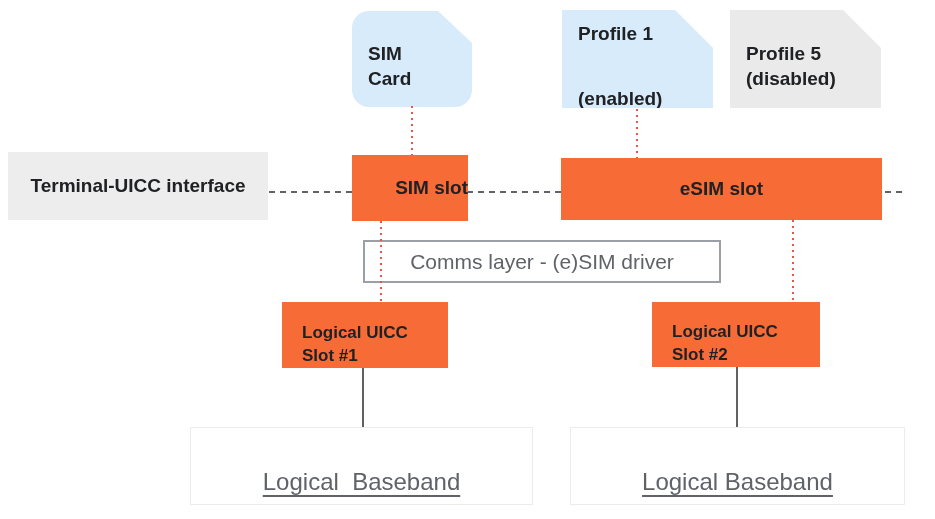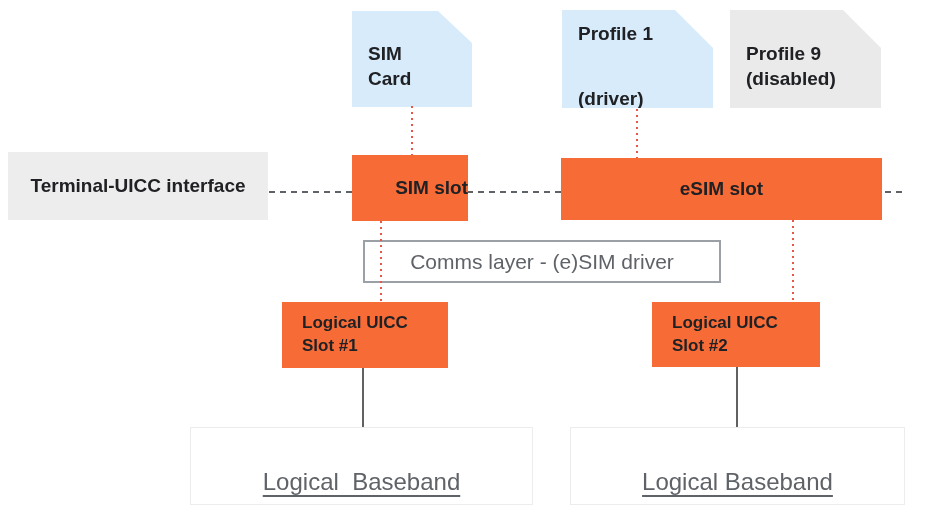--- a/index.html
+++ b/index.html
@@ -41,21 +41,21 @@
     display:flex;align-items:center;justify-content:center;
     font-weight:bold;font-size:19px;color:var(--text-dark);
   }
 
   .slot{
     background:var(--orange);
     display:flex;align-items:center;justify-content:center;
     font-weight:bold;font-size:19px;color:var(--text-dark);
     z-index:2;
   }
-  .slot.left-align{justify-content:flex-start;padding-left:20px;font-size:17px;line-height:1.35;}
+  .slot.left-align{justify-content:flex-start;padding-left:20px;font-size:17px;line-height:1.35;align-items:flex-end;}
 
   .comms{
     background:#ffffff;
     border:2px solid var(--comms-border);
     display:flex;align-items:center;justify-content:center;
     font-size:21px;color:var(--text-gray);
     z-index:1;
   }
 
   .baseband{
@@ -81,21 +81,21 @@
     width:2px;z-index:3;
     background:repeating-linear-gradient(to bottom, var(--red-dot) 0 2px, transparent 2px 6px);
   }
   .solid-v{
     width:2px;z-index:0;
     background:var(--connector-gray);
   }
 
   
   #terminal   {left:8px;   top:152px; width:260px; height:68px;}
-  #sim-card   {left:352px; top:11px;  width:120px; height:96px;}
+  #sim-card   {left:352px; top:11px;  width:120px; height:96px;border-radius:17px;}
   #profile-1  {left:562px; top:10px;  width:151px; height:98px;gap:39px;}
   #profile-2  {left:730px; top:10px;  width:151px; height:98px;}
   #dash-line  {left:269px; top:191px; width:638px;}
   #sim-slot   {left:352px; top:155px; width:116px; height:66px;justify-content:flex-end;}
   #esim-slot  {left:561px; top:158px; width:321px; height:62px;}
   #comms-box  {left:363px; top:240px; width:358px; height:43px;}
   #uicc-1     {left:282px; top:302px; width:166px; height:66px;}
   #uicc-2     {left:652px; top:302px; width:168px; height:65px;}
   #baseband-1 {left:190px; top:427px; width:343px; height:78px;}
   #baseband-2 {left:570px; top:427px; width:335px; height:78px;}
@@ -122,25 +122,25 @@
   <div class="node solid-v" id="line-uicc1-bb1"></div>
   <div class="node solid-v" id="line-uicc2-bb2"></div>
 
   <div class="node chip blue notch34" id="sim-card">
     <span>SIM</span>
     <span>Card</span>
   </div>
 
   <div class="node chip blue notch38" id="profile-1">
     <span>Profile 1</span>
-    <span>(driver)</span>
+    <span>(enabled)</span>
   </div>
 
   <div class="node chip gray notch38" id="profile-2">
-    <span>Profile 9</span>
+    <span>Profile 5</span>
     <span>(disabled)</span>
   </div>
 
   <div class="node gray-label-box" id="terminal">
     <span>Terminal-UICC interface</span>
   </div>
 
   <div class="node slot" id="sim-slot">
     <span>SIM slot</span>
   </div>

